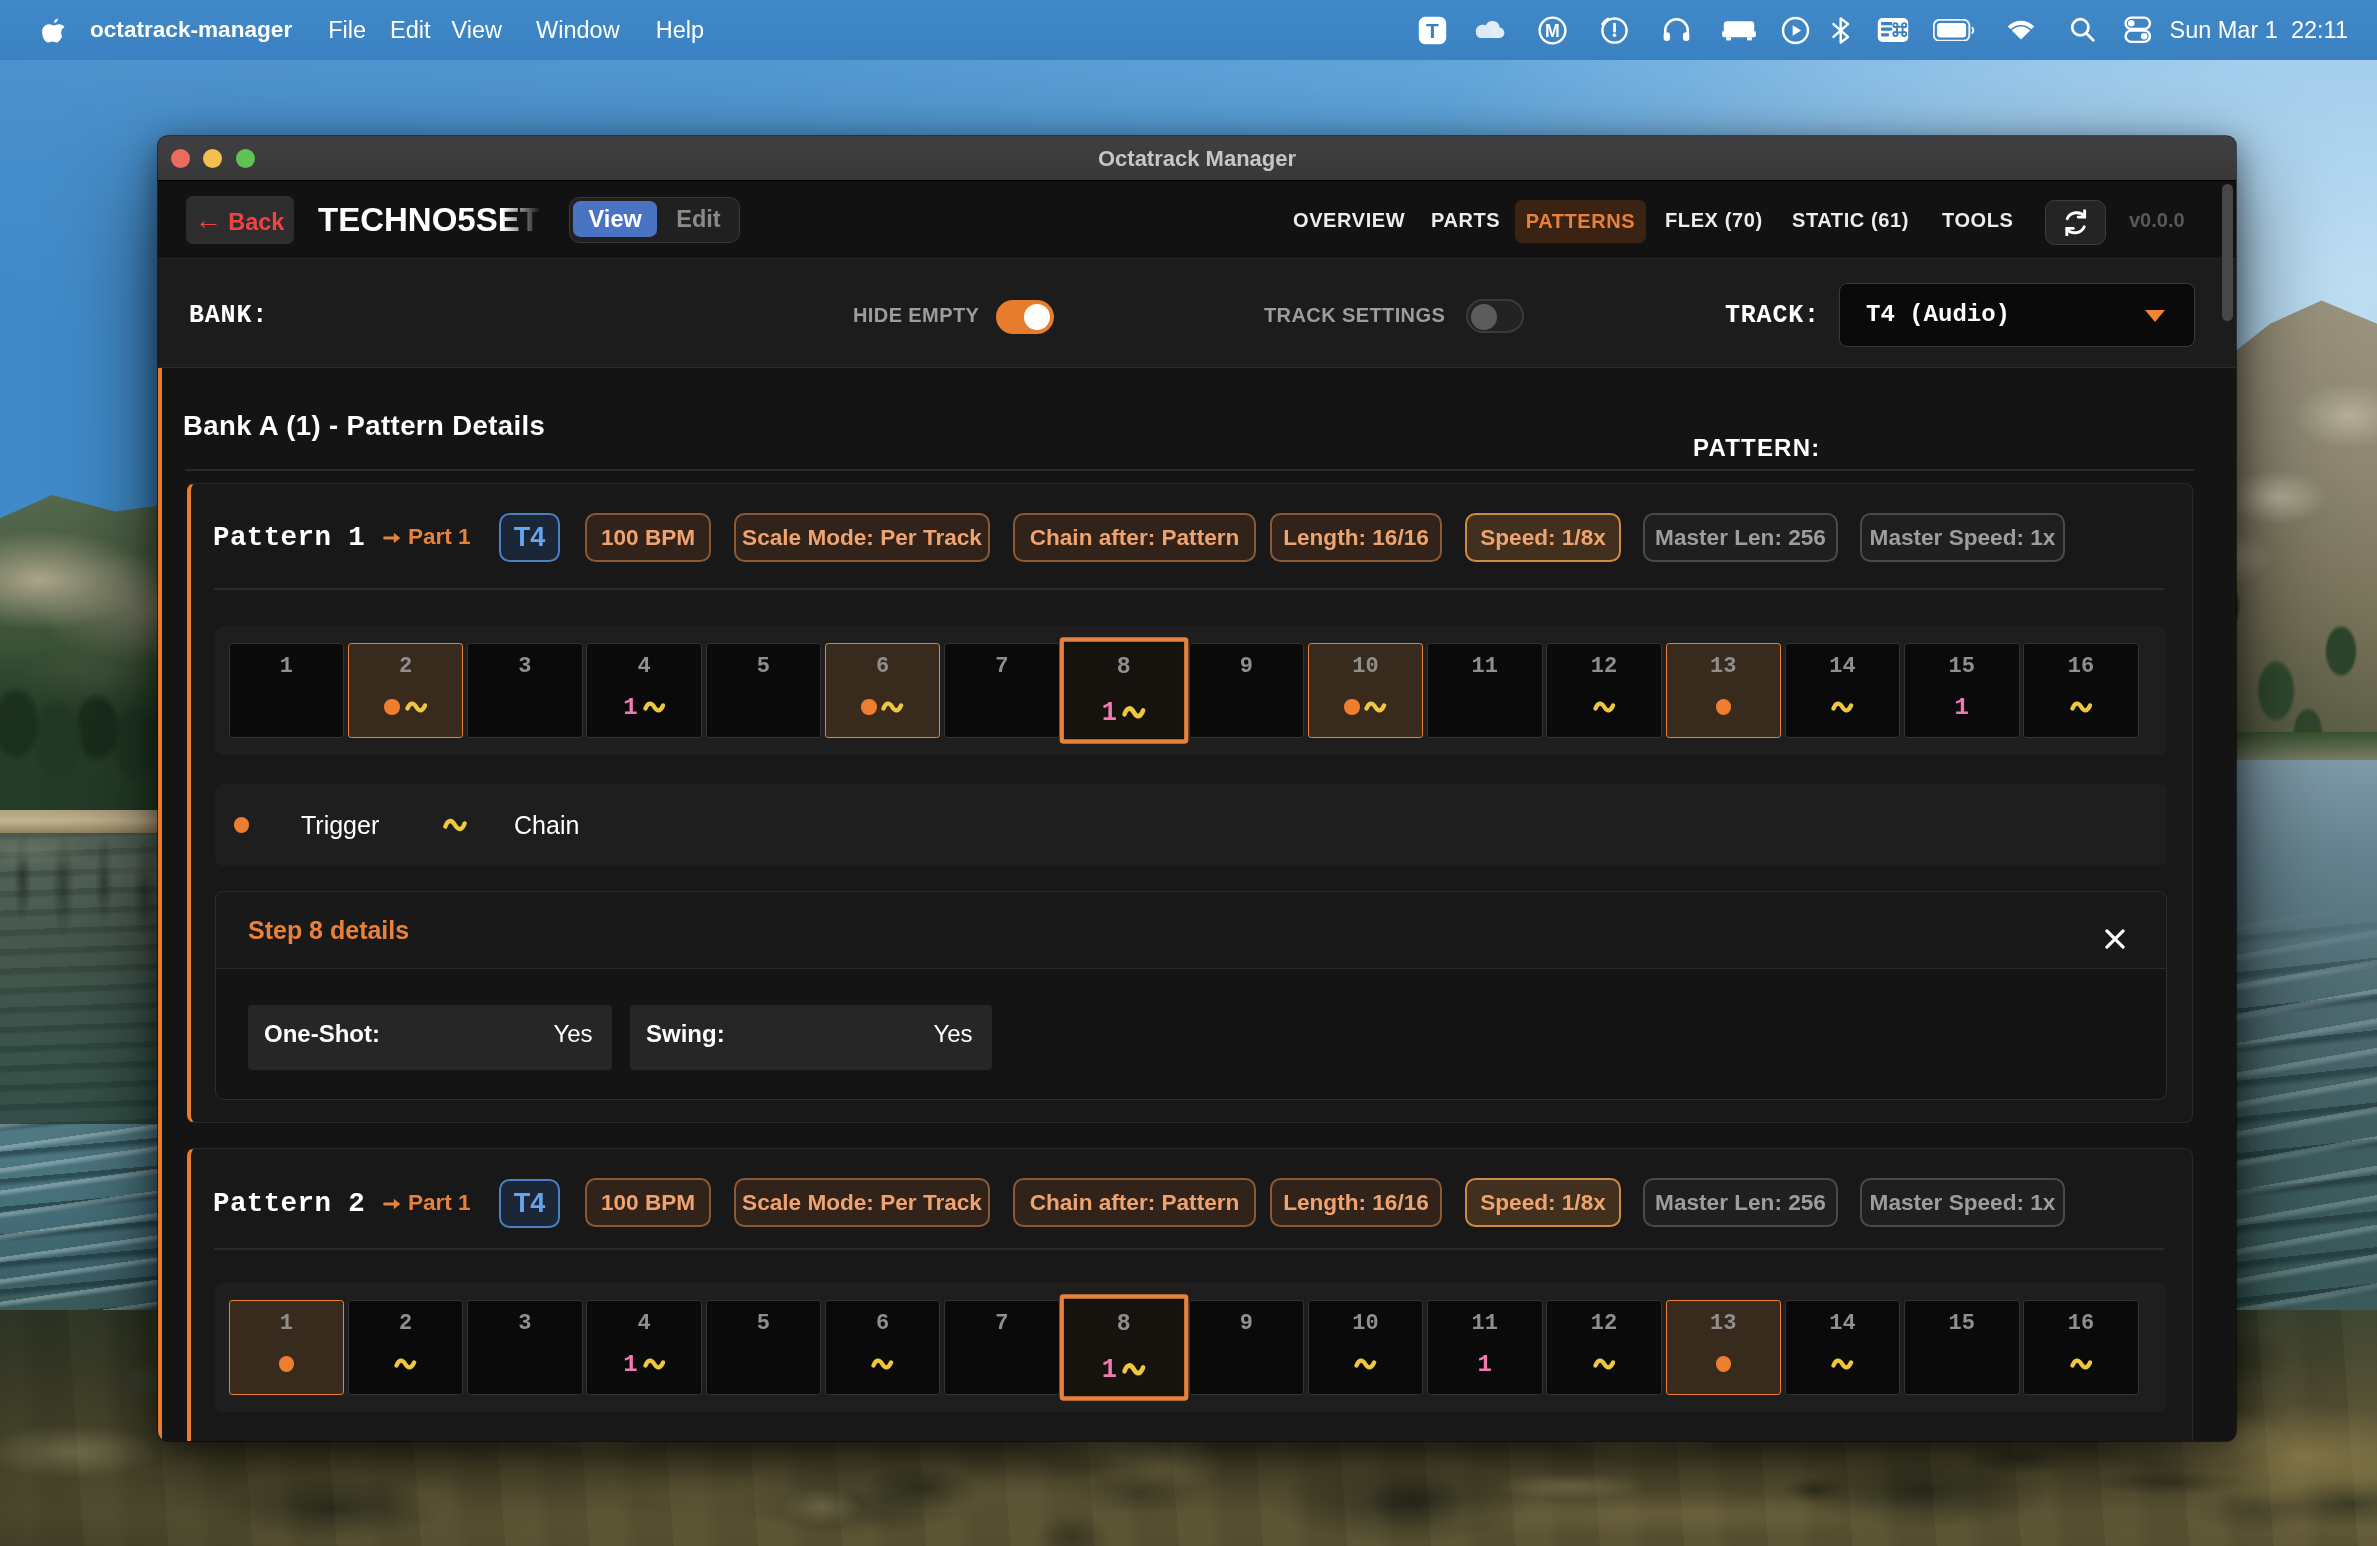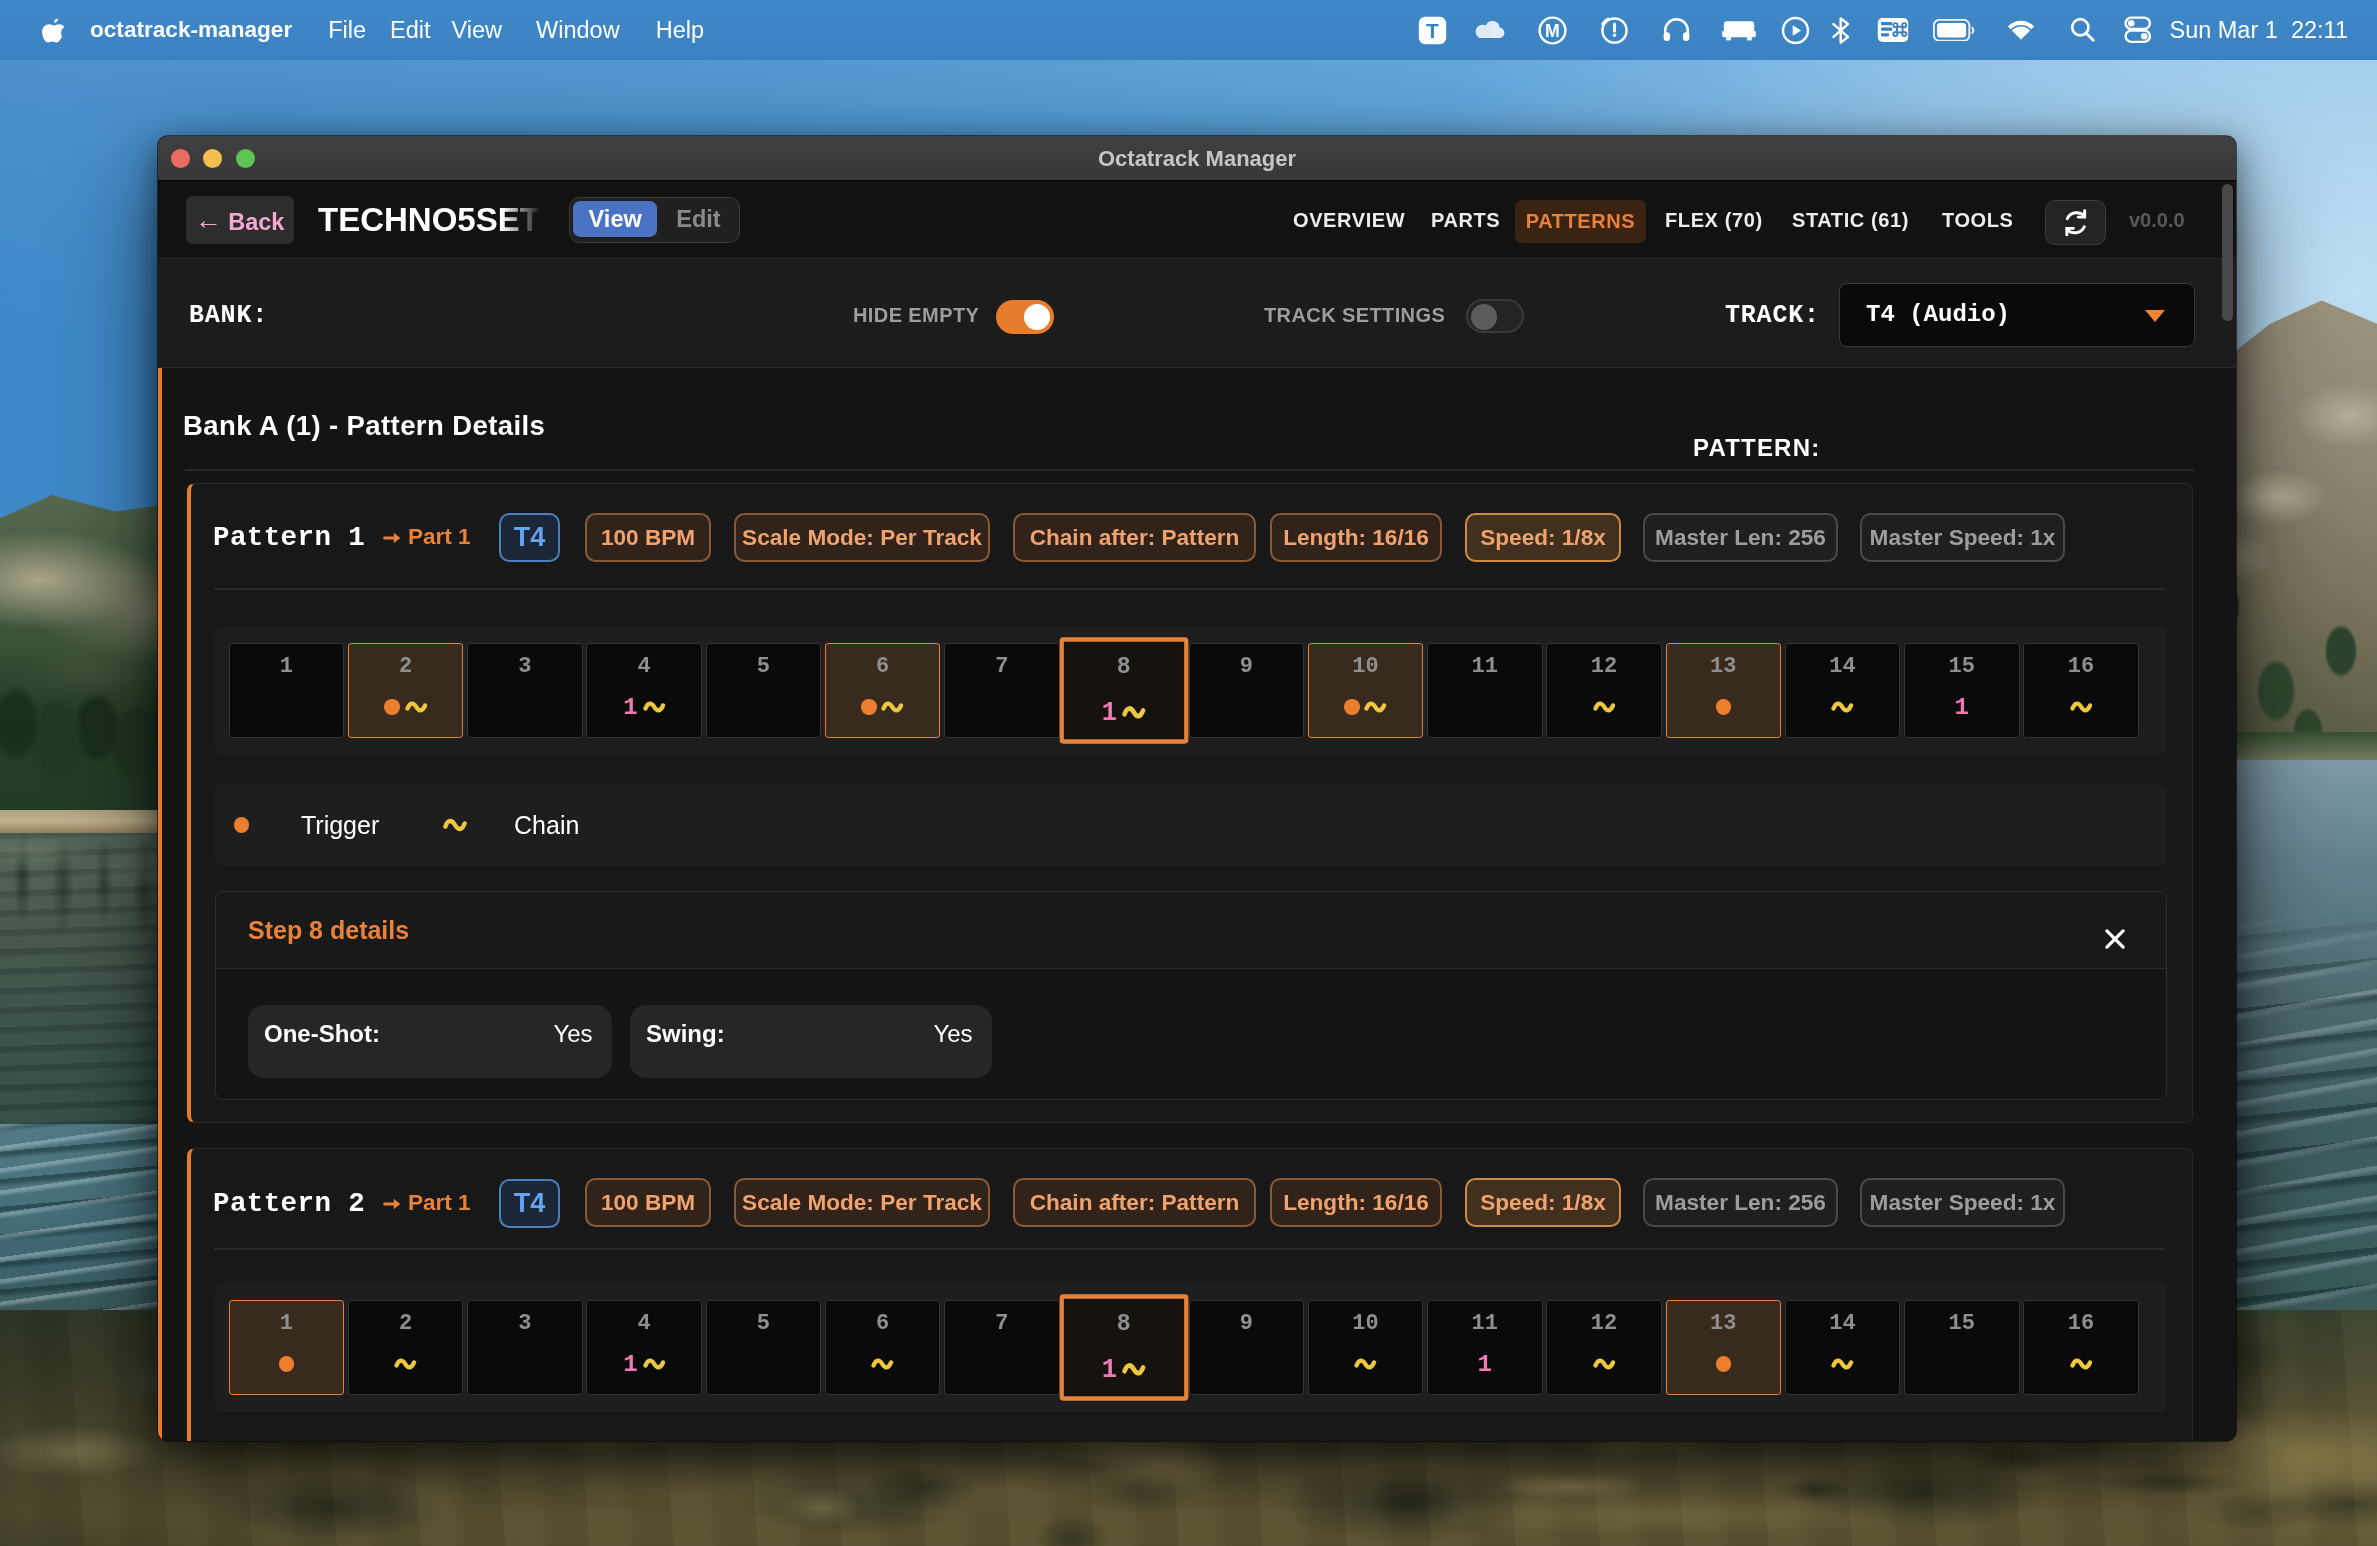--- a/index.html
+++ b/index.html
@@ -162,21 +162,21 @@
 #tl-r { left:13px;  background:#ec6b5f; }
 #tl-y { left:45px;  background:#f5bf4f; }
 #tl-g { left:78px;  background:#5fc454; }
 #wintitle { position:absolute; top:0; left:0; width:100%; height:45px; line-height:45px;
   text-align:center; color:#c4c6c9; font-weight:bold; font-size:22px; }
 
 
 #hdr { position:absolute; left:0; top:45px; width:100%; height:78px; background:#121212;
   border-bottom:1.6px solid #252525; }
 #backbtn { position:absolute; left:27.5px; top:15.4px; width:108px; height:48px; background:#2d2d2d;
-  border-radius:6.5px; color:#f9a8d4; font-size:23.5px; font-weight:bold; text-align:center; line-height:48px; }
+  border-radius:6.5px; color:#ef4444; font-size:23.5px; font-weight:bold; text-align:center; line-height:48px; }
 #settitle { position:absolute; left:160px; top:8px; width:225px; height:61px; overflow:hidden;
   color:#fff; font-weight:bold; font-size:33px; line-height:61px; letter-spacing:0px; white-space:nowrap;
   -webkit-mask-image:linear-gradient(90deg, #fff 82%, rgba(255,255,255,0) 99%);
           mask-image:linear-gradient(90deg, #fff 82%, rgba(255,255,255,0) 99%); }
 #seg { position:absolute; left:411px; top:16px; width:171px; height:46px; background:#202020;
   border:1.6px solid #3a3a3a; border-radius:10.5px; }
 #seg .view { position:absolute; left:3.2px; top:3.2px; width:84px; height:36px; background:#4a73c4;
   border-radius:7.3px; color:#fff; font-weight:bold; font-size:23.5px; text-align:center; line-height:36px; }
 #seg .edit { position:absolute; right:0px; top:3.2px; width:81px; height:36px;
   color:#8a8a8a; font-weight:bold; font-size:23.5px; text-align:center; line-height:36px; }
@@ -243,21 +243,21 @@
 
 .legend { position:absolute; left:24px; width:1952px; height:82px; background:#1e1e1e; border-radius:8px;
   display:flex; align-items:center; color:#fff; font-size:25px;gap:36px; }
 
 
 #details { position:absolute; left:24px; top:407px; width:1952px; height:209px; background:#141414;
   border:1.6px solid #2e2e2e; border-radius:8px; }
 #dethead { position:absolute; left:0; top:0; width:100%; height:77px; background:#191919;
   border-bottom:1.6px solid #2a2a2a; border-radius:8px 8px 0 0; }
 #dethead .t { position:absolute; left:32px; top:0; line-height:77px; color:#e8813a; font-weight:bold; font-size:25px; }
-.detchip { position:absolute; top:113px; height:73px; background:#262626; border-radius:16px;
+.detchip { position:absolute; top:113px; height:65px; background:#262626; border-radius:4px;
   color:#fff; font-size:24px; }
 .detchip .k { position:absolute; left:16px; top:0; line-height:57px; font-weight:bold; }
 .detchip .v { position:absolute; right:19.4px; top:0; line-height:57px; }
 </style>
 </head>
 <body>
 <div id="stage">
   <div class="wp" id="sky"></div>
   <div class="wp" id="hill-left"></div>
   <div class="wp" id="trees-left"></div>

